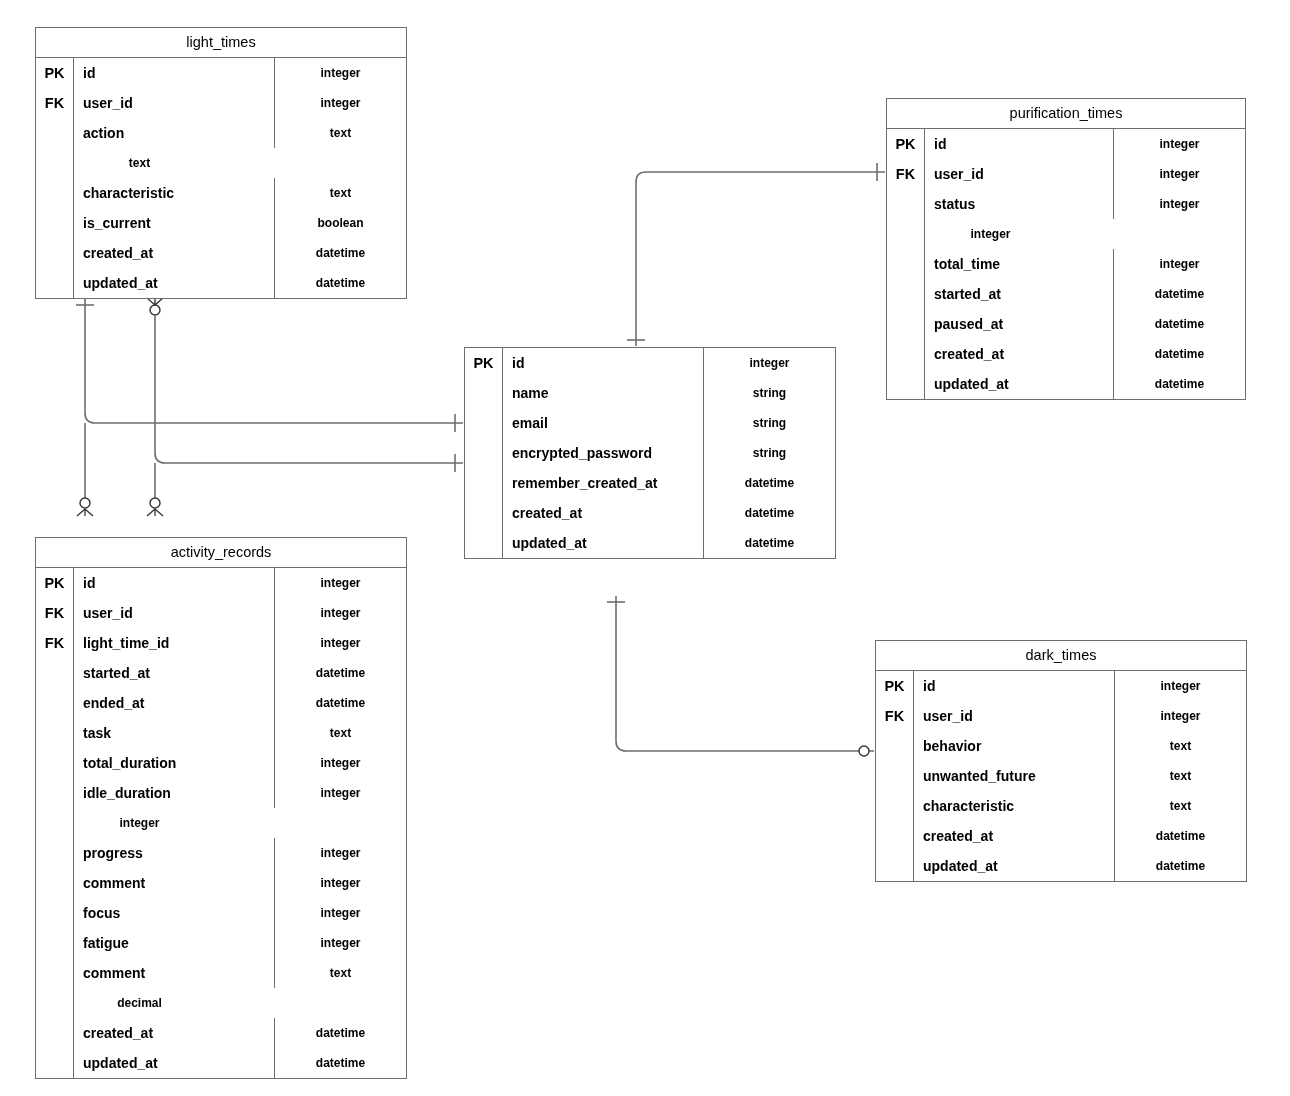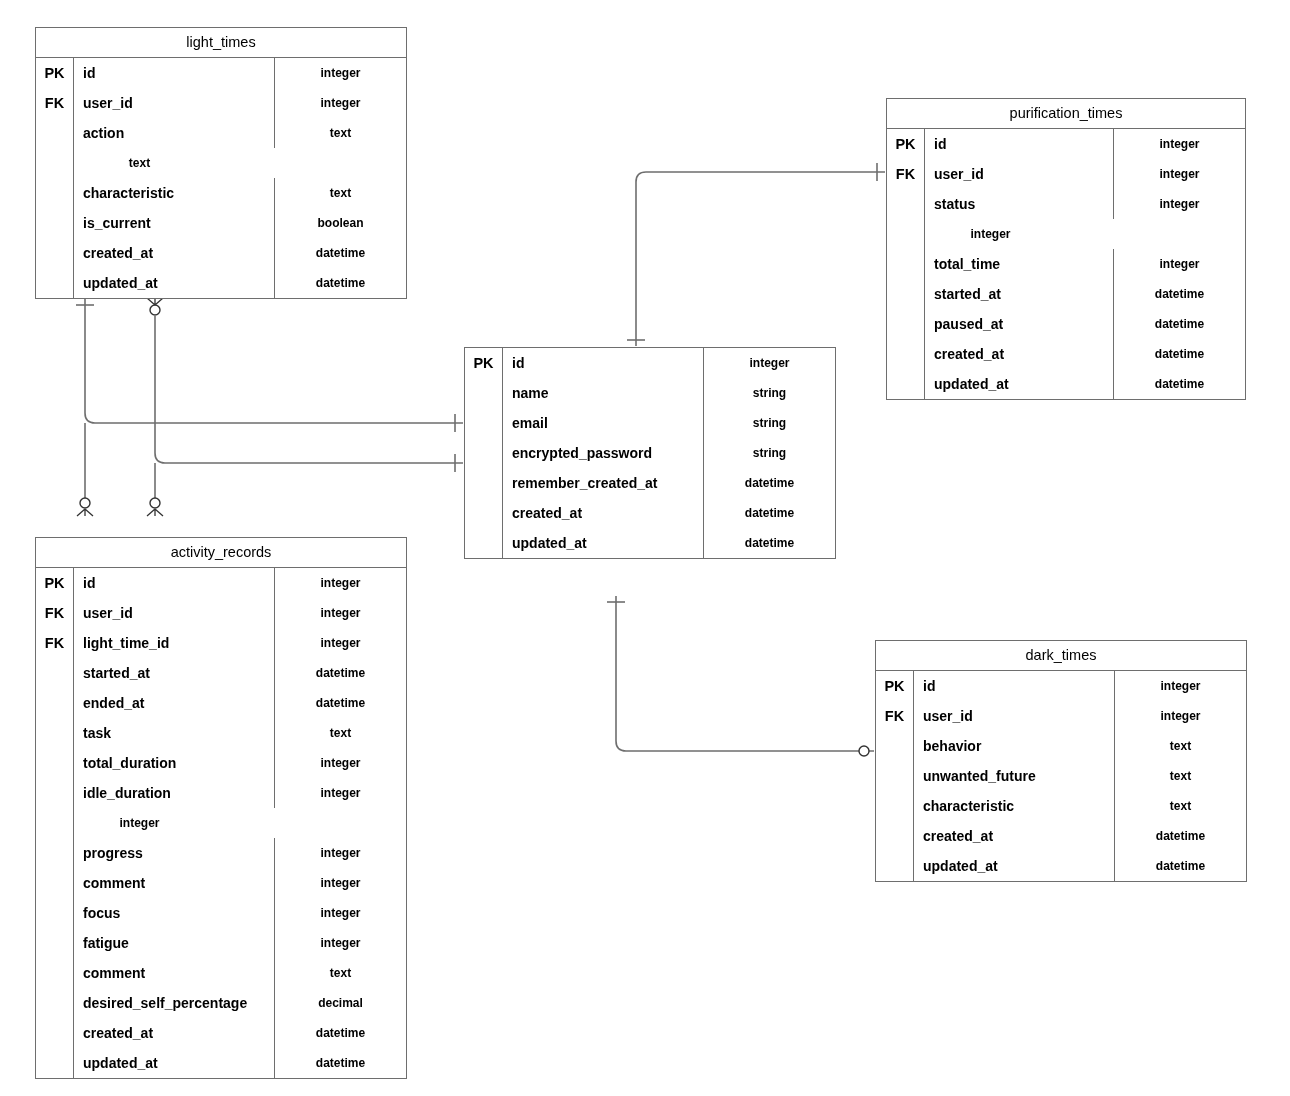--- a/index.html
+++ b/index.html
@@ -335,21 +335,20 @@
             <div class="col-name">fatigue</div>
             <div class="col-type">integer</div>
           </div>
           <div class="row">
             <div class="col-key"></div>
             <div class="col-name">comment</div>
             <div class="col-type">text</div>
           </div>
           <div class="row">
             <div class="col-key"></div>
-            <div class="col-name">desired_self_percentage</div>
             <div class="col-type">decimal</div>
           </div>
           <div class="row">
             <div class="col-key"></div>
             <div class="col-name">created_at</div>
             <div class="col-type">datetime</div>
           </div>
           <div class="row">
             <div class="col-key"></div>
             <div class="col-name">updated_at</div>

